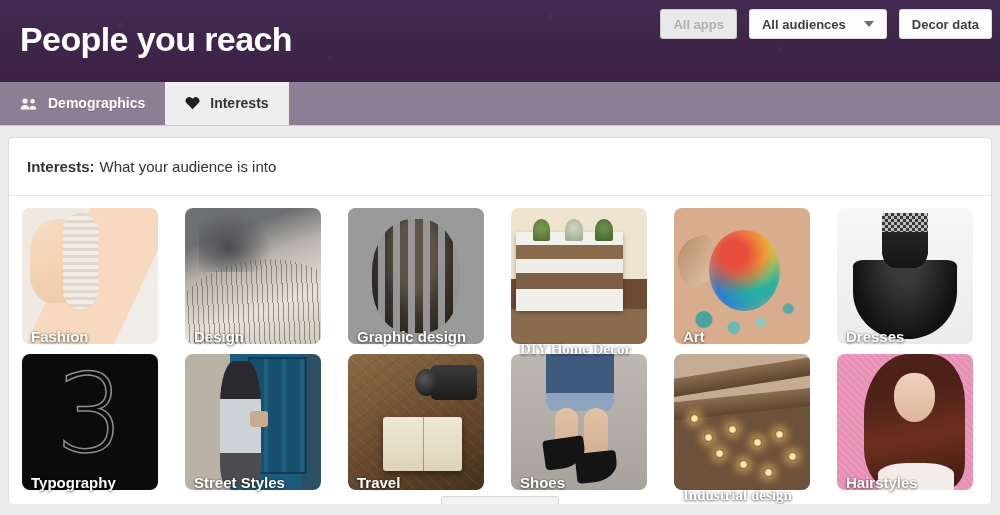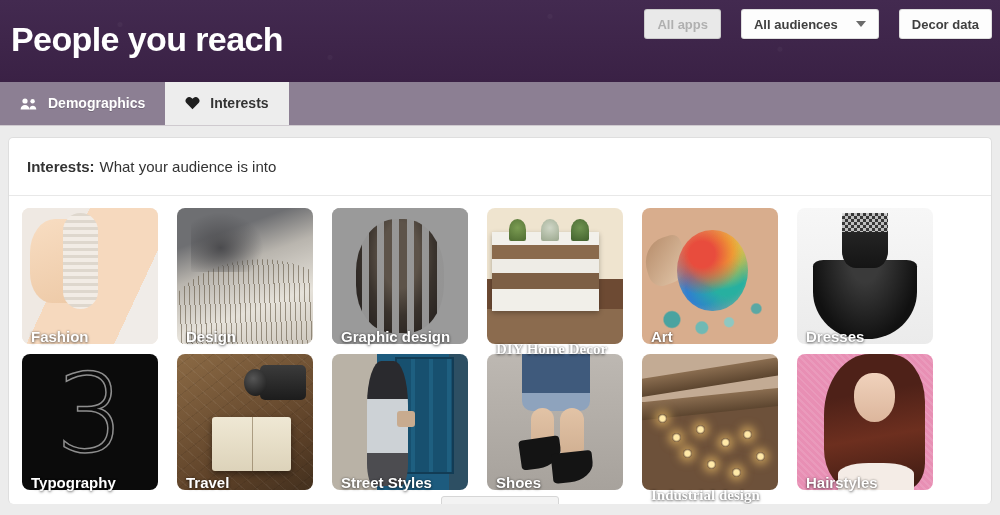--- a/index.html
+++ b/index.html
@@ -23,31 +23,31 @@
       radial-gradient(circle at 92% 35%, rgba(255,255,255,.025) 0 2px, transparent 3px),
       linear-gradient(180deg, #432a50 0%, #3a2145 100%);
     display: flex;
     align-items: center;
   }
   .page-title {
     color: #ffffff;
     font-size: 34px;
     font-weight: bold;
     letter-spacing: -0.6px;
-    margin-left: 11px;
+    margin-left: 20px;
     line-height: 1;
     padding-bottom: 4px;
   }
   .header-actions {
     position: absolute;
     right: 8px;
     top: 9px;
     display: flex;
     align-items: flex-start;
-    gap: 20px;
+    gap: 12px;
   }
   .hbtn {
     height: 30px;
     border-radius: 3px;
     border: 1px solid rgba(0,0,0,.12);
     background: #fdfdfd;
     color: #3f3f3f;
     font-size: 13px;
     font-weight: bold;
     padding: 0 12px;
@@ -118,21 +118,21 @@
     font-size: 15px;
     color: #333333;
   }
   .panel-head b { font-weight: bold; margin-right: 5px; }
 
   
   .grid {
     padding: 12px 0 0 13px;
     display: flex;
     flex-wrap: wrap;
-    gap: 10px 19px;
+    gap: 10px 27px;
   }
   .tile {
     position: relative;
     width: 136px;
     height: 136px;
     border-radius: 8px;
     overflow: visible;
   }
   .thumb {
     position: absolute;
@@ -539,39 +539,39 @@
       <div class="thumb">
         <div class="art art-typo">
           <div class="glyph">3</div>
         </div>
       </div>
       <div class="tile-label">Typography</div>
     </div>
 
     <div class="tile">
       <div class="thumb">
+        <div class="art art-street">
+          <div class="door"></div>
+            <div class="figure"></div>
+            <div class="bag"></div>
+        </div>
+      </div>
+      <div class="tile-label">Street Styles</div>
+    </div>
+
+    <div class="tile">
+      <div class="thumb">
         <div class="art art-travel">
           <div class="map"></div>
             <div class="cam"></div>
             <div class="lens"></div>
             <div class="book"></div>
         </div>
       </div>
       <div class="tile-label">Travel</div>
-    </div>
-
-    <div class="tile">
-      <div class="thumb">
-        <div class="art art-street">
-          <div class="door"></div>
-            <div class="figure"></div>
-            <div class="bag"></div>
-        </div>
-      </div>
-      <div class="tile-label">Street Styles</div>
     </div>
 
     <div class="tile">
       <div class="thumb">
         <div class="art art-shoes">
           <div class="denim"></div>
             <div class="leg1"></div>
             <div class="leg2"></div>
           <div class="shoe1"></div>
             <div class="shoe2"></div>

